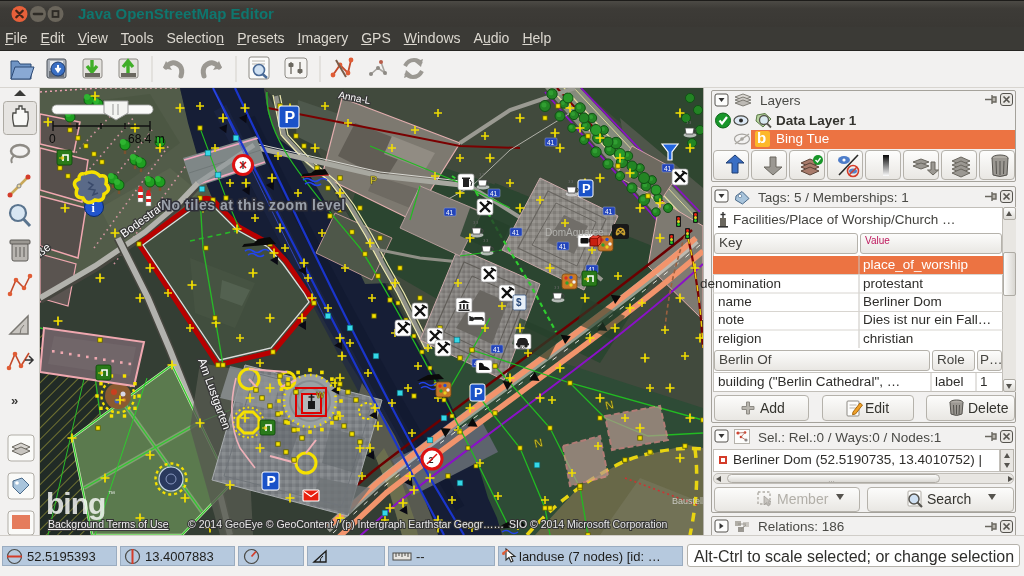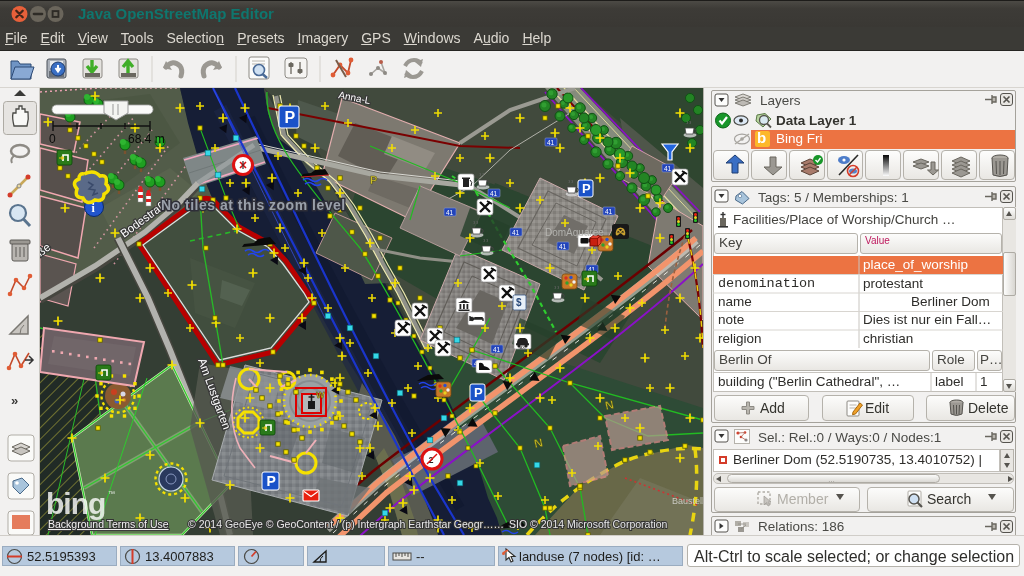--- a/index.html
+++ b/index.html
@@ -1301,21 +1301,21 @@
 <div class="abs" style="left:776px;top:113px;font-size:13.5px;font-weight:bold;color:#35342f;">Data Layer 1</div>
 
 <div class="abs" style="left:751px;top:130px;width:264px;height:19px;background:#ec7342;"></div>
 <svg class="abs" style="left:733px;top:132px;" width="18" height="14" viewBox="0 0 18 14">
     <ellipse cx="9" cy="7" rx="7.5" ry="4.8" fill="none" stroke="#8a8782" stroke-width="1.2" opacity="0.75"></ellipse>
     <circle cx="9" cy="7" r="1.8" fill="#8a8782" opacity="0.75"></circle>
     <line x1="2" y1="12" x2="16" y2="2" stroke="#aaa7a0" stroke-width="1.4"></line>
   </svg>
 <div class="abs" style="left:755px;top:131px;width:15px;height:16px;background:#fdb82a;border-radius:2px;"></div>
 <div class="abs" style="left:757px;top:129px;font-size:15px;font-weight:bold;color:#fff;">b</div>
-<div class="abs" style="left:776px;top:131px;font-size:13.5px;color:#fff;">Bing Fri</div>
+<div class="abs" style="left:776px;top:131px;font-size:13.5px;color:#fff;">Bing Tue</div>
 
 <div class="abs" style="left:713px;top:150px;width:302px;height:30px;display:flex;gap:2px;">
   <div style="flex:1;background:linear-gradient(#fdfdfc,#e9e7e3);border:1px solid #b5b2ab;border-radius:4px;"></div>
   <div style="flex:1;background:linear-gradient(#fdfdfc,#e9e7e3);border:1px solid #b5b2ab;border-radius:4px;"></div>
   <div style="flex:1;background:linear-gradient(#fdfdfc,#e9e7e3);border:1px solid #b5b2ab;border-radius:4px;"></div>
   <div style="flex:1;background:linear-gradient(#fdfdfc,#e9e7e3);border:1px solid #b5b2ab;border-radius:4px;"></div>
   <div style="flex:1;background:linear-gradient(#fdfdfc,#e9e7e3);border:1px solid #b5b2ab;border-radius:4px;"></div>
   <div style="flex:1;background:linear-gradient(#fdfdfc,#e9e7e3);border:1px solid #b5b2ab;border-radius:4px;"></div>
   <div style="flex:1;background:linear-gradient(#fdfdfc,#e9e7e3);border:1px solid #b5b2ab;border-radius:4px;"></div>
   <div style="flex:1;background:linear-gradient(#fdfdfc,#e9e7e3);border:1px solid #b5b2ab;border-radius:4px;"></div>
@@ -1401,24 +1401,24 @@
 <div class="abs" style="left:733px;top:212px;font-size:13.5px;color:#44433f;">Facilities/Place of Worship/Church …</div>
 
 <div class="abs" style="left:714px;top:233px;width:144px;height:21px;background:linear-gradient(#fcfcfb,#e9e7e3);border:1px solid #b5b2ab;border-radius:3px;"></div>
 <div class="abs" style="left:860px;top:233px;width:142px;height:21px;background:linear-gradient(#fcfcfb,#e9e7e3);border:1px solid #b5b2ab;border-radius:3px;"></div>
 <div class="abs" style="left:719px;top:235px;font-size:13.5px;color:#44433f;">Key</div>
 <div class="abs" style="left:865px;top:235px;font-size:10px;color:#be185d;">Value</div>
 
 <div class="abs" style="left:713px;top:256px;width:290px;height:18.5px;background:#ec7342;"></div>
 <div class="abs" style="left:718px;top:257px;font-size:13.5px;color:#fff;margin-top:40px;">amenity</div>
 <div class="abs" style="left:863px;top:257px;font-size:13.5px;color:#fff;">place_of_worship</div>
-<div class="abs" style="left:718px;top:276px;font-size:13.5px;color:#2e2d2a;font-family:Liberation Mono, monospace;">denomination</div>
+<div class="abs" style="left:700px;top:276px;font-size:13.5px;color:#2e2d2a;">denomination</div>
 <div class="abs" style="left:863px;top:276px;font-size:13.5px;color:#2e2d2a;">protestant</div>
 <div class="abs" style="left:718px;top:294px;font-size:13.5px;color:#2e2d2a;">name</div>
-<div class="abs" style="left:863px;top:294px;font-size:13.5px;color:#2e2d2a;margin-left:48px;">Berliner Dom</div>
+<div class="abs" style="left:863px;top:294px;font-size:13.5px;color:#2e2d2a;">Berliner Dom</div>
 <div class="abs" style="left:718px;top:312px;font-size:13.5px;color:#2e2d2a;">note</div>
 <div class="abs" style="left:863px;top:312px;font-size:13.5px;color:#2e2d2a;">Dies ist nur ein Fall…</div>
 <div class="abs" style="left:718px;top:331px;font-size:13.5px;color:#2e2d2a;">religion</div>
 <div class="abs" style="left:863px;top:331px;font-size:13.5px;color:#2e2d2a;">christian</div>
 <svg class="abs" style="left:713px;top:255px;" width="290" height="93" viewBox="0 0 290 93">
   <line x1="146" y1="0" x2="146" y2="93" stroke="#c8c5c0"></line>
   <line x1="0" y1="19.5" x2="290" y2="19.5" stroke="#d8d5d0"></line>
   <line x1="0" y1="38" x2="290" y2="38" stroke="#d8d5d0"></line>
   <line x1="0" y1="56.5" x2="290" y2="56.5" stroke="#d8d5d0"></line>
   <line x1="0" y1="75" x2="290" y2="75" stroke="#d8d5d0"></line>

